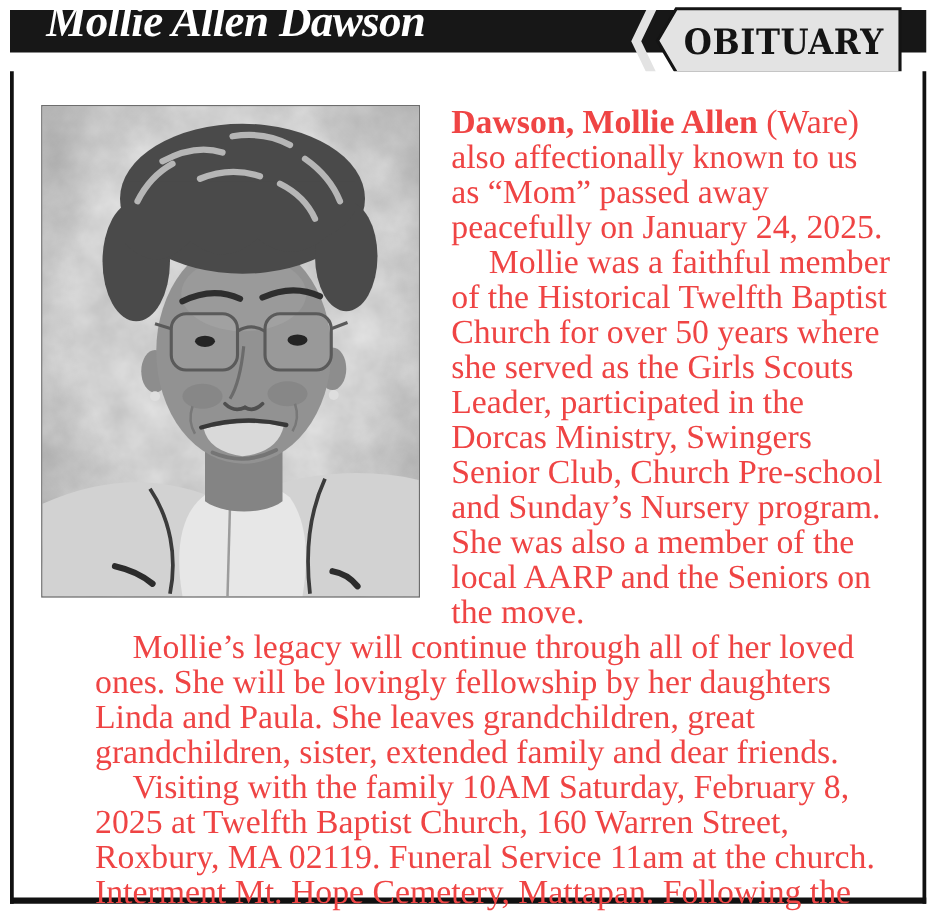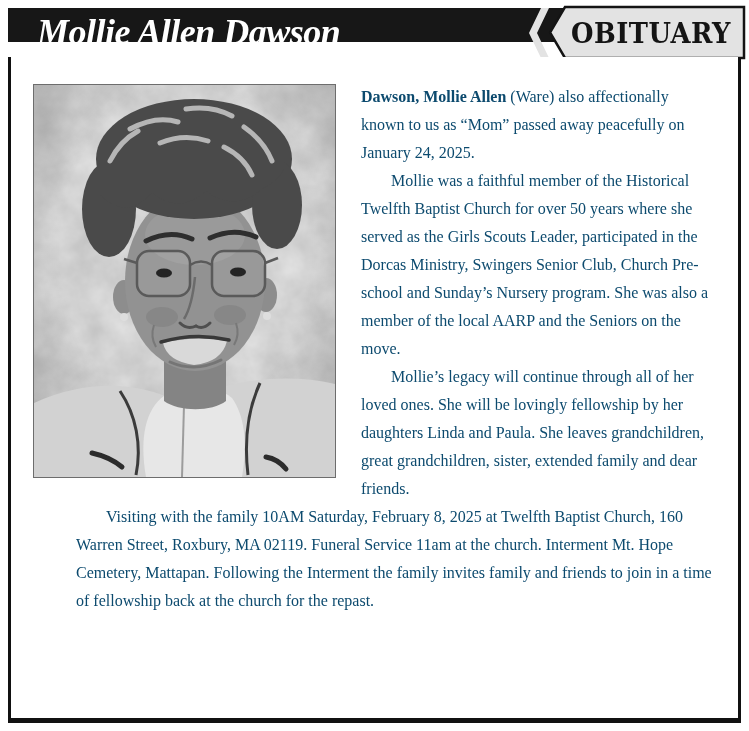--- a/index.html
+++ b/index.html
@@ -7,34 +7,34 @@
     position:relative;
     width:749px;height:731px;
     background:#ffffff;
     overflow:hidden;
     font-family:"Liberation Serif", serif;
   }
   
   .masthead{
     position:absolute;left:8px;top:8px;right:8px;height:34px;
     background:#171717;
-    display:flex;align-items:flex-start;
+    display:flex;align-items:flex-end;
   }
   .masthead-title{
     color:#ffffff;
     font-style:italic;
     font-weight:bold;
     font-size:36px;
     letter-spacing:-0.5px;
     padding-left:29px;
     white-space:nowrap;
     line-height:49px;
   }
   .badge-wrap{
-    position:absolute;top:5px;right:2px;
+    position:absolute;top:5px;right:26px;
     width:222px;height:56px;
   }
   .badge-wrap svg{display:block;}
   .badge-text{
     font-family:"DejaVu Serif", serif;
     font-weight:bold;
     font-size:28px;
     letter-spacing:0.5px;
     fill:#141414;
   }
@@ -51,23 +51,23 @@
   .photo-frame{
     float:left;
     width:301px;height:392px;
     border:1px solid #6d6d6d;
     margin:1px 25px 6px 0;
     background:#b5b5b5;
   }
   .photo-frame svg{display:block;width:100%;height:100%;}
   .body-text p{
     margin:0;
-    font-size:16px;
+    font-size:27px;
     line-height:28px;
-    color:#0c4a6e;
+    color:#ef4444;
     text-align:left;
   }
   .body-text p.indent{text-indent:30px;padding-left:43px;}
   .body-text b{font-weight:bold;}
 </style>
 </head>
 <body>
 
 <div class="page">
 

